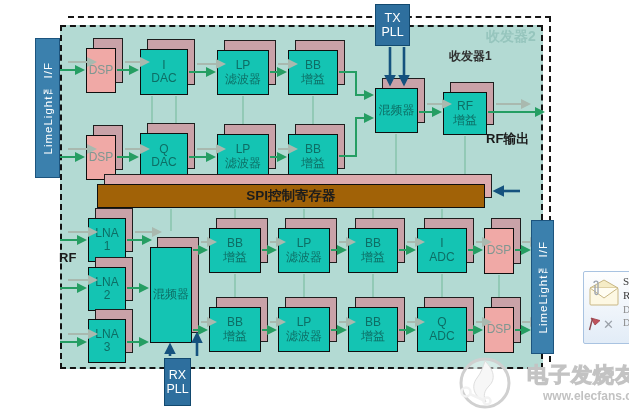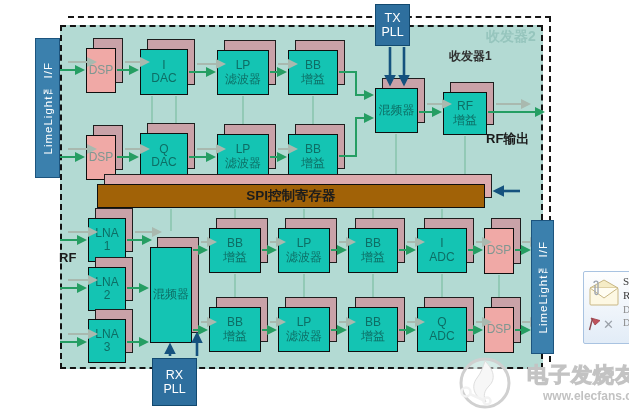--- a/index.html
+++ b/index.html
@@ -286,21 +286,21 @@
       <line x1="170" y1="356" x2="170" y2="346"></line>
         <line x1="197" y1="356" x2="197" y2="335"></line>
       <line x1="520" y1="191" x2="496" y2="191"></line>
     </g>
   </svg>
 
   <div class="bluebox" style="left:375px;top:4px;width:35px;height:42px">
       <span>TX
 PLL</span>
     </div>
-  <div class="bluebox" style="left:152px;top:358px;width:45px;height:48px">
+  <div class="bluebox" style="left:164px;top:358px;width:27px;height:48px">
       <span>RX
 PLL</span>
     </div>
 
   <div class="bar" style="left:35px;top:38px;width:25px;height:140px">
       <span>LimeLight™ I/F</span>
     </div>
   <div class="bar" style="left:531px;top:220px;width:23px;height:134px">
       <span>LimeLight™ I/F</span>
     </div>

